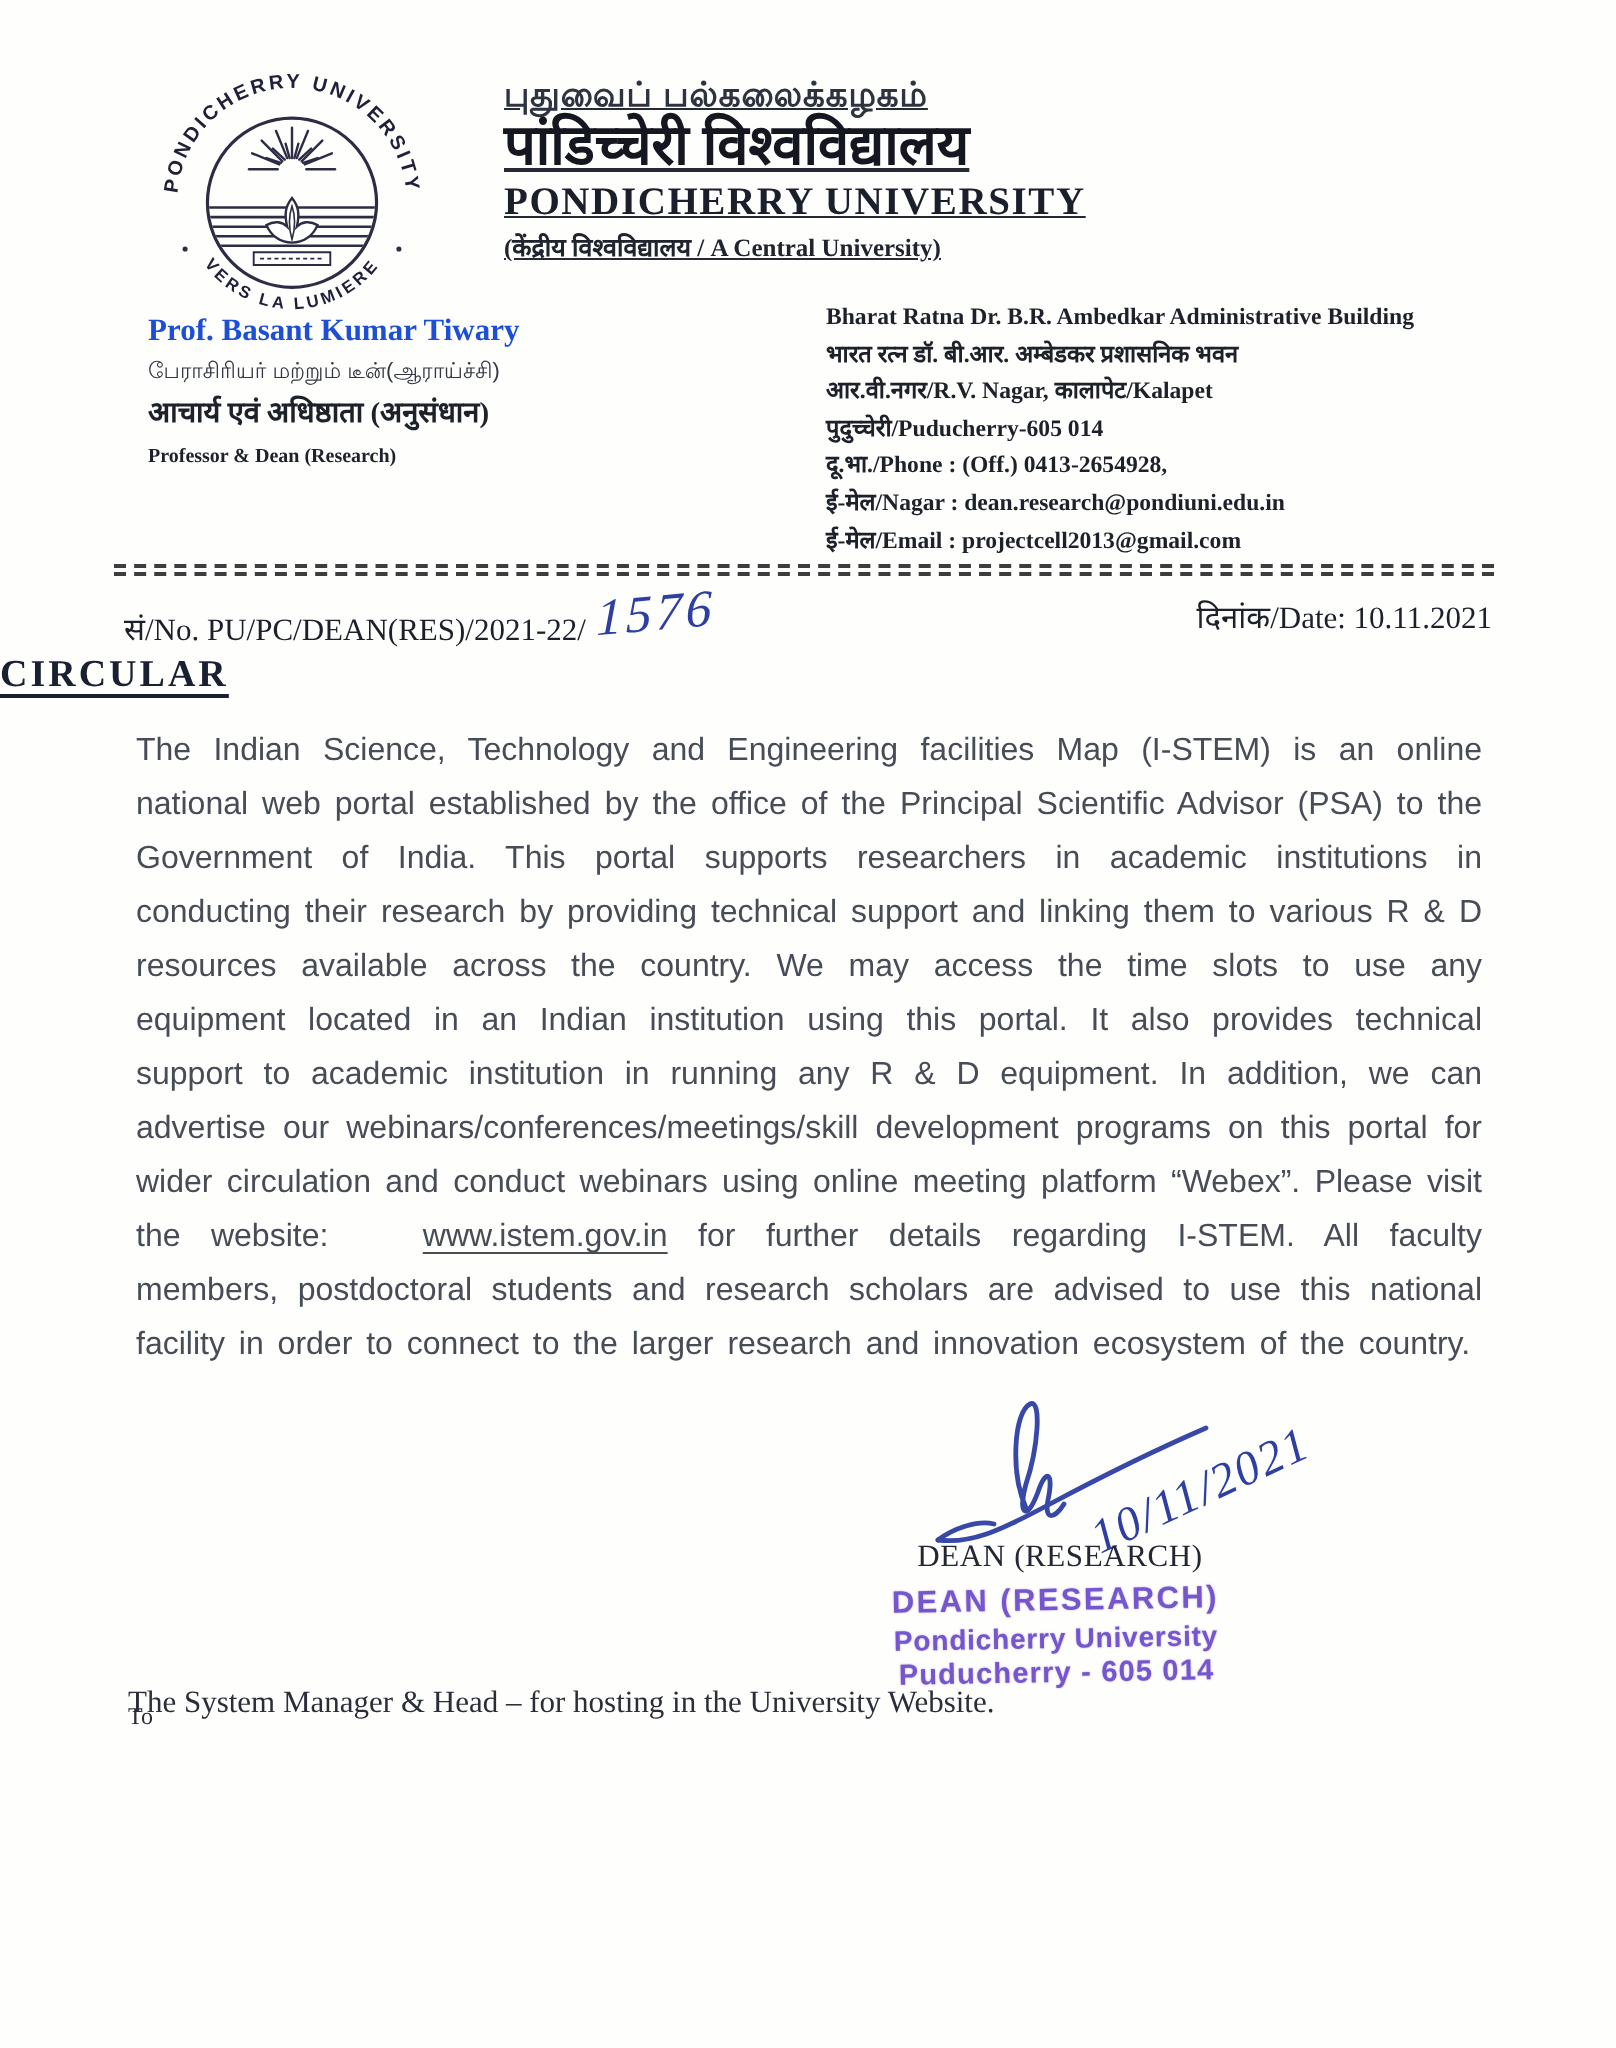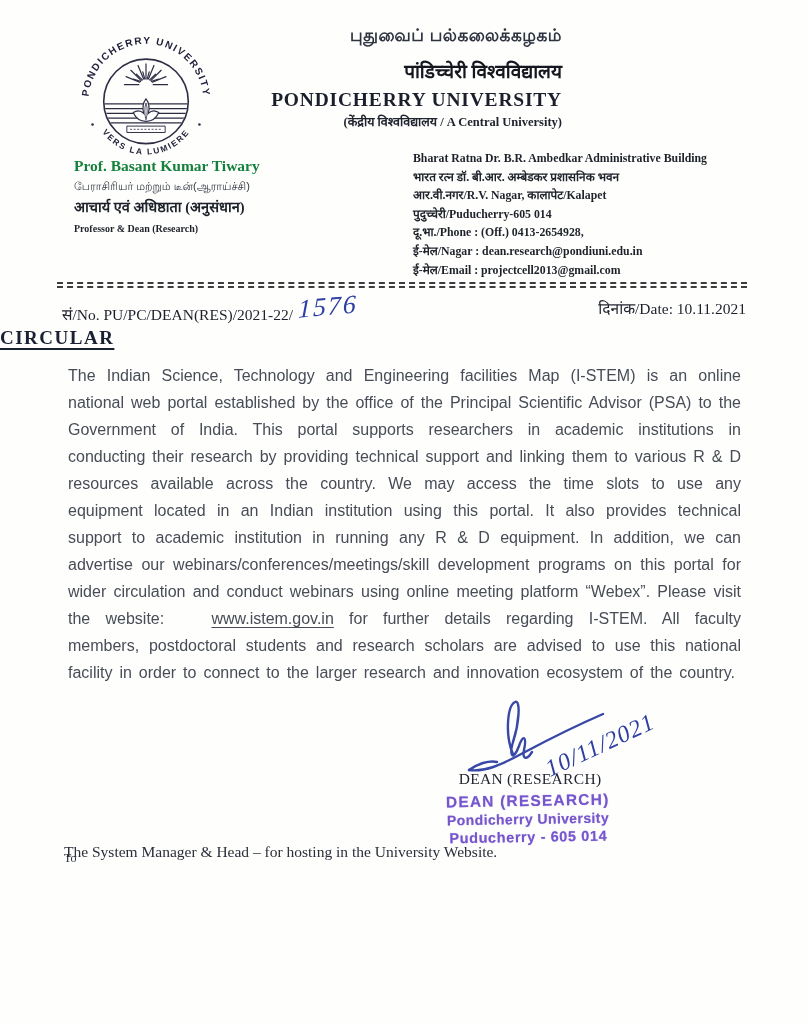--- a/index.html
+++ b/index.html
@@ -5,28 +5,28 @@
   * { margin:0; padding:0; box-sizing:border-box; }
   html,body { background:#e8e8e8; }
   .page {
     position:relative; width:808px; height:1024px; margin:0 auto;
     background:#fefefd; overflow:hidden;
     font-family:"Liberation Serif", serif; color:#262a35;
   }
 
   
   .seal { position:absolute; left:72px; top:24px; width:148px; height:142px; }
-  .header-text { position:absolute; left:252px; top:26px; width:310px; text-align:right; }
+  .header-text { position:absolute; left:252px; top:38px; width:310px; text-align:left;text-decoration:underline; }
   .h-tamil   { font-family:"Liberation Sans",sans-serif; font-size:17px; font-weight:600; color:#2e3340; letter-spacing:.5px; }
-  .h-hindi   { font-size:19px; font-weight:bold; color:#14171f; margin-top:10px; line-height:30px; }
+  .h-hindi   { font-size:28px; font-weight:bold; color:#14171f; margin-top:0; line-height:30px; }
   .h-english { font-size:19.5px; font-weight:bold; color:#1b1f2c; letter-spacing:.8px; margin-top:2px; }
   .h-sub     { font-size:12.5px; font-weight:bold; color:#20242f; margin-top:2px; }
 
   .officer { position:absolute; left:74px; top:156px; line-height:20px; }
-  .o-name    { font-size:15.5px; font-weight:bold; color:#15803d; }
+  .o-name    { font-size:15.5px; font-weight:bold; color:#1d4ed8; }
   .o-tamil   { font-family:"Liberation Sans",sans-serif; font-size:11px; color:#343843; }
   .o-hindi   { font-size:14.5px; font-weight:bold; color:#1d2129; line-height:23px; }
   .o-english { font-size:10px; font-weight:bold; color:#1d2129; }
 
   .address { position:absolute; left:413px; top:149px; line-height:18.6px; font-weight:bold; font-size:11.8px; color:#1d2129; }
 
   
   .sep {
     position:absolute; left:57px; top:282px; width:690px; height:6px;
     border-top:2px dashed #3d3d3f; border-bottom:2px dashed #3d3d3f;

